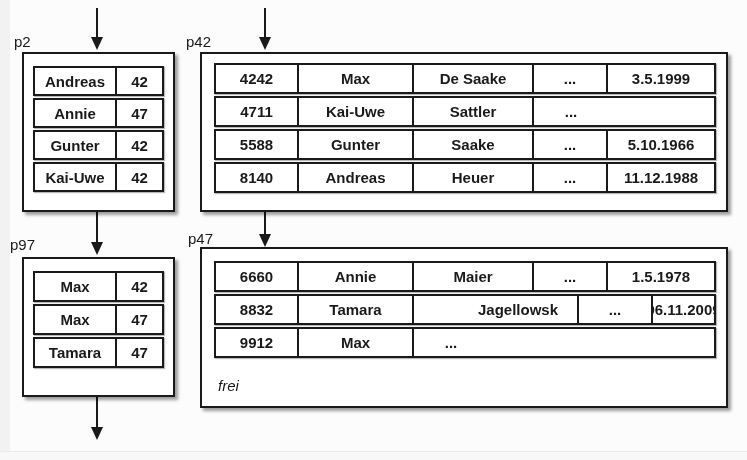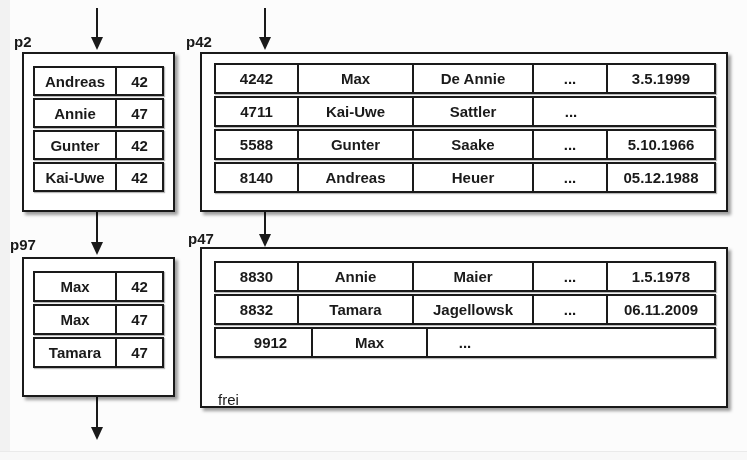--- a/index.html
+++ b/index.html
@@ -8,37 +8,37 @@
     background:#fcfcfc;color:#1a1a1a;
     font-family:"Liberation Sans","DejaVu Sans",sans-serif;
   }
   .edge-left{position:absolute;left:0;top:0;width:10px;height:452px;background:#f2f2f2;}
   .edge-bottom{position:absolute;left:0;top:451px;width:747px;height:9px;background:#f8f8f8;border-top:1px solid #eaeaea;}
 
   .pbox{
     position:absolute;background:#ffffff;border:2px solid #1a1a1a;
     box-shadow:3px 3px 3px rgba(0,0,0,0.38);box-sizing:border-box;
   }
-  .plabel{position:absolute;font-size:15px;font-weight:700;line-height:17px;}
+  .plabel{position:absolute;font-size:15px;font-weight:400;line-height:17px;}
 
   .ptable{box-sizing:border-box;}
   .trow{
     display:flex;border:2px solid #1a1a1a;margin-bottom:2px;background:#fff;
     box-sizing:border-box;box-shadow:1px 1px 1px rgba(0,0,0,0.28);
   }
   .rows-h31 .trow{height:31px;}
   .rows-h30 .trow{height:30px;}
   .tcell{
     display:flex;align-items:center;justify-content:center;
     border-right:2px solid #1a1a1a;box-sizing:border-box;
     font-size:15px;font-weight:600;white-space:nowrap;overflow:hidden;
   }
   .tcell:last-child{border-right:none;flex:1;}
 
-  .frei{position:absolute;font-size:15px;font-weight:400;margin-top:14px;}
+  .frei{position:absolute;font-size:15px;font-style:italic;font-weight:400;}
 
   .arrow-line{position:absolute;width:2px;background:#1a1a1a;}
   .arrow-head{
     position:absolute;width:0;height:0;
     border-left:6px solid transparent;border-right:6px solid transparent;
     border-top:13px solid #1a1a1a;
   }
 </style>
 </head>
 <body>
@@ -83,21 +83,21 @@
         </div>
       </div>
   </div>
 
   <div class="plabel" style="left:186px;top:33px;">p42</div>
   <div class="pbox" style="left:200px;top:52px;width:528px;height:160px;">
     <div class="ptable rows-h31" style="margin:9px 0 0 12px;width:502px;">
         <div class="trow">
           <div class="tcell" style="flex: 0 0 83px;">4242</div>
           <div class="tcell" style="flex: 0 0 115px;">Max</div>
-          <div class="tcell" style="flex: 0 0 120px;">De Annie</div>
+          <div class="tcell" style="flex: 0 0 120px;">De Saake</div>
           <div class="tcell" style="flex: 0 0 74px;">...</div>
           <div class="tcell">3.5.1999</div>
         </div>
         <div class="trow">
           <div class="tcell" style="flex: 0 0 83px;">4711</div>
           <div class="tcell" style="flex: 0 0 115px;">Kai-Uwe</div>
           <div class="tcell" style="flex: 0 0 120px;">Sattler</div>
           <div class="tcell" style="flex: 0 0 74px;">...</div>
         </div>
         <div class="trow">
@@ -105,21 +105,21 @@
           <div class="tcell" style="flex: 0 0 115px;">Gunter</div>
           <div class="tcell" style="flex: 0 0 120px;">Saake</div>
           <div class="tcell" style="flex: 0 0 74px;">...</div>
           <div class="tcell">5.10.1966</div>
         </div>
         <div class="trow">
           <div class="tcell" style="flex: 0 0 83px;">8140</div>
           <div class="tcell" style="flex: 0 0 115px;">Andreas</div>
           <div class="tcell" style="flex: 0 0 120px;">Heuer</div>
           <div class="tcell" style="flex: 0 0 74px;">...</div>
-          <div class="tcell">05.12.1988</div>
+          <div class="tcell">11.12.1988</div>
         </div>
       </div>
   </div>
 
   <div class="plabel" style="left:10px;top:236px;">p97</div>
   <div class="pbox" style="left:22px;top:257px;width:153px;height:140px;">
     <div class="ptable rows-h31" style="margin:12px 0 0 9px;width:131px;">
         <div class="trow">
           <div class="tcell" style="flex: 0 0 82px;">Max</div>
           <div class="tcell">42</div>
@@ -132,35 +132,35 @@
           <div class="tcell" style="flex: 0 0 82px;">Tamara</div>
           <div class="tcell">47</div>
         </div>
       </div>
   </div>
 
   <div class="plabel" style="left:188px;top:230px;">p47</div>
   <div class="pbox" style="left:200px;top:247px;width:528px;height:161px;">
     <div class="ptable rows-h31" style="margin:12px 0 0 12px;width:502px;">
         <div class="trow">
-          <div class="tcell" style="flex: 0 0 83px;">8830</div>
+          <div class="tcell" style="flex: 0 0 83px;">6660</div>
           <div class="tcell" style="flex: 0 0 115px;">Annie</div>
           <div class="tcell" style="flex: 0 0 120px;">Maier</div>
           <div class="tcell" style="flex: 0 0 74px;">...</div>
           <div class="tcell">1.5.1978</div>
         </div>
         <div class="trow">
           <div class="tcell" style="flex: 0 0 83px;">8832</div>
           <div class="tcell" style="flex: 0 0 115px;">Tamara</div>
-          <div class="tcell" style="flex: 0 0 120px;">Jagellowsk</div>
+          <div class="tcell" style="flex: 0 0 120px; margin-left: 45px;">Jagellowsk</div>
           <div class="tcell" style="flex: 0 0 74px;">...</div>
           <div class="tcell">06.11.2009</div>
         </div>
         <div class="trow">
-          <div class="tcell" style="flex: 0 0 83px; margin-left: 14px;">9912</div>
+          <div class="tcell" style="flex: 0 0 83px;">9912</div>
           <div class="tcell" style="flex: 0 0 115px;">Max</div>
           <div class="tcell" style="flex: 0 0 74px;">...</div>
         </div>
       </div>
     <div class="frei" style="left:16px;top:128px;">frei</div>
   </div>
 
   <div class="edge-bottom"></div>
 
 </div>

